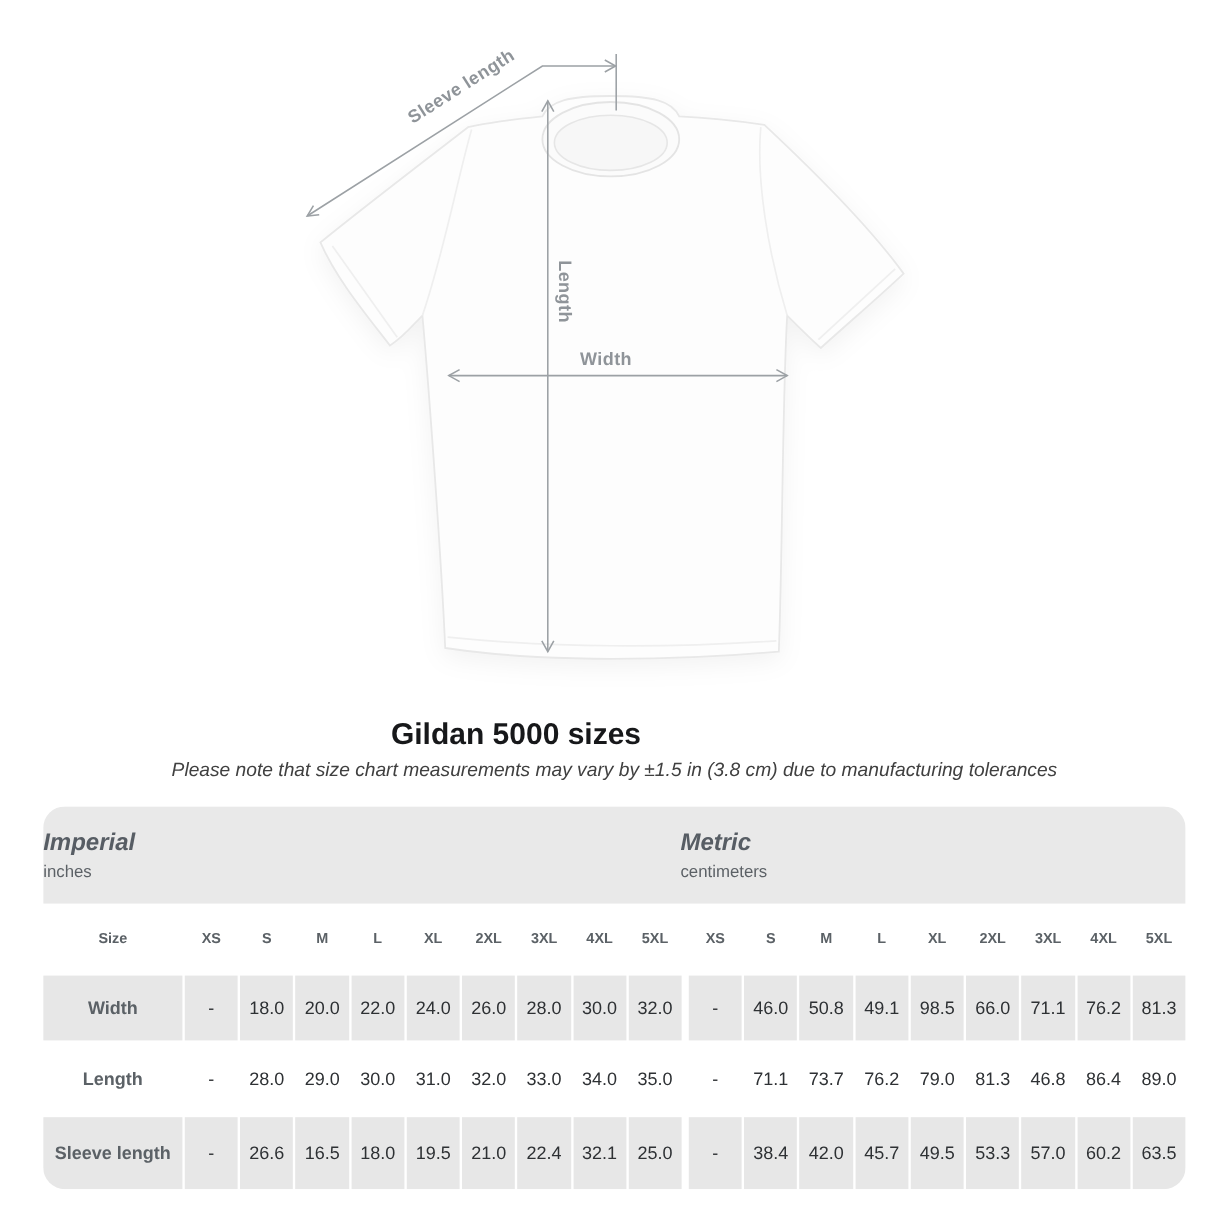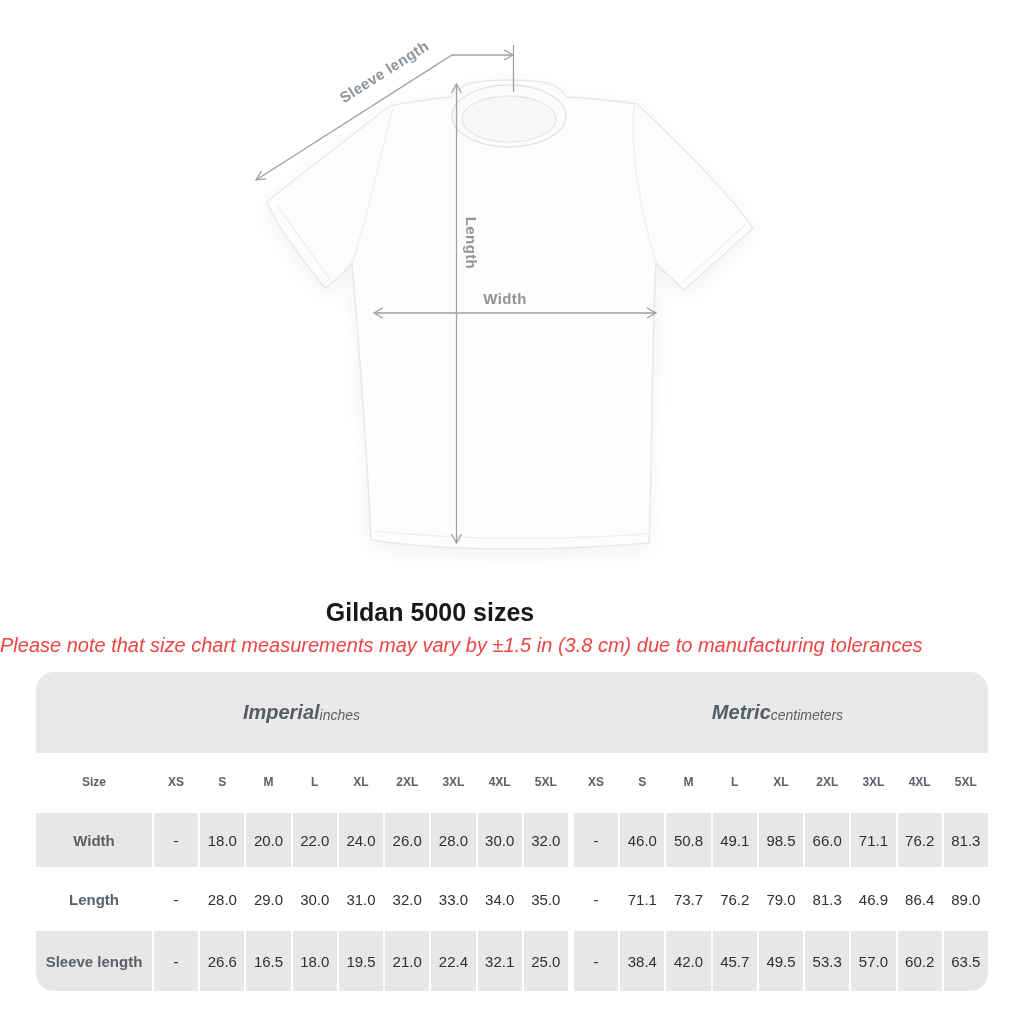--- a/index.html
+++ b/index.html
@@ -11,32 +11,32 @@
   .diagram { position:absolute; top:0; left:0; }
   .shirt-body { fill:#fdfdfd; stroke:#e8e8e8; stroke-width:1.5; }
   .seam { fill:none; stroke:#efefef; stroke-width:1.4; }
   .dim { stroke:#9ca1a5; stroke-width:1.3; fill:none; }
   .dim-label { fill:#8f9499; font-size:15px; font-weight:600; letter-spacing:0.4px;
                font-family:"Liberation Sans","DejaVu Sans",sans-serif; }
 
   
   .title { position:absolute; top:598px; left:0; width:860px; text-align:center;
            font-size:25px; font-weight:bold; color:#17181a; }
-  .subtitle { position:absolute; top:634px; left:0; width:1024px; text-align:left;
-              font-size:20px; font-style:italic; color:#ef4444; }
+  .subtitle { position:absolute; top:634px; left:0; width:1024px; text-align:center;
+              font-size:16px; font-style:italic; color:#404040; }
 
   
   .size-table { position:absolute; top:672px; left:36px; width:952px;
                 background:#fff; border-radius:18px; overflow:hidden; }
   .band { display:flex; height:81px; background:#e9e9e9; }
-  .band-half { display:flex; flex-direction:row; align-items:center; justify-content:center; }
+  .band-half { display:flex; flex-direction:column; justify-content:center; }
   .band-half.imperial { width:531px; }
   .band-half.metric { flex:1; }
   .unit-name { font-size:20px; font-weight:bold; font-style:italic; color:#575d64; }
-  .unit-sub  { font-size:14px; font-style:italic; color:#5c6166; margin-top:4px; }
+  .unit-sub  { font-size:14px; color:#5c6166; margin-top:4px; }
 
   .trow { display:grid; grid-template-columns:116px repeat(9,1fr) 2px repeat(9,1fr);
           column-gap:2px; }
   .header-row { margin-top:2px; height:53px; }
   .data-row { margin-top:5px; height:54px; }
   .data-row.last { height:60px; }
   .cell { background:#fff; display:flex; align-items:center; justify-content:center; }
   .gray .cell { background:#e7e7e7; }
   .spacer { background:transparent; }
   .hcell { font-size:12px; font-weight:bold; color:#5b6166; }
@@ -167,21 +167,21 @@
       <div class="cell val">33.0</div>
       <div class="cell val">34.0</div>
       <div class="cell val">35.0</div>
       <div class="spacer"></div>
       <div class="cell val">-</div>
       <div class="cell val">71.1</div>
       <div class="cell val">73.7</div>
       <div class="cell val">76.2</div>
       <div class="cell val">79.0</div>
       <div class="cell val">81.3</div>
-      <div class="cell val">46.9</div>
+      <div class="cell val">46.8</div>
       <div class="cell val">86.4</div>
       <div class="cell val">89.0</div>
     </div>
 
     <div class="trow data-row gray last">
       <div class="cell rlabel">Sleeve length</div>
       <div class="cell val">-</div>
       <div class="cell val">26.6</div>
       <div class="cell val">16.5</div>
       <div class="cell val">18.0</div>

